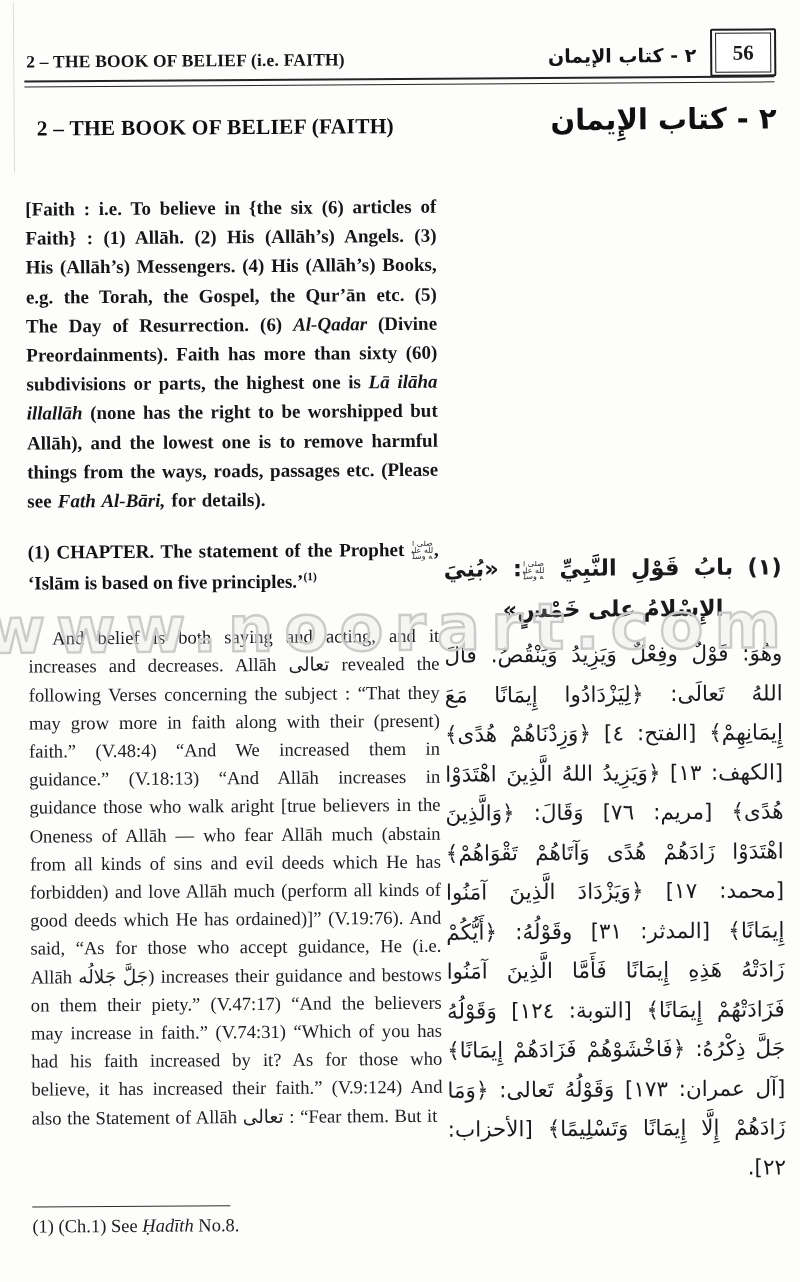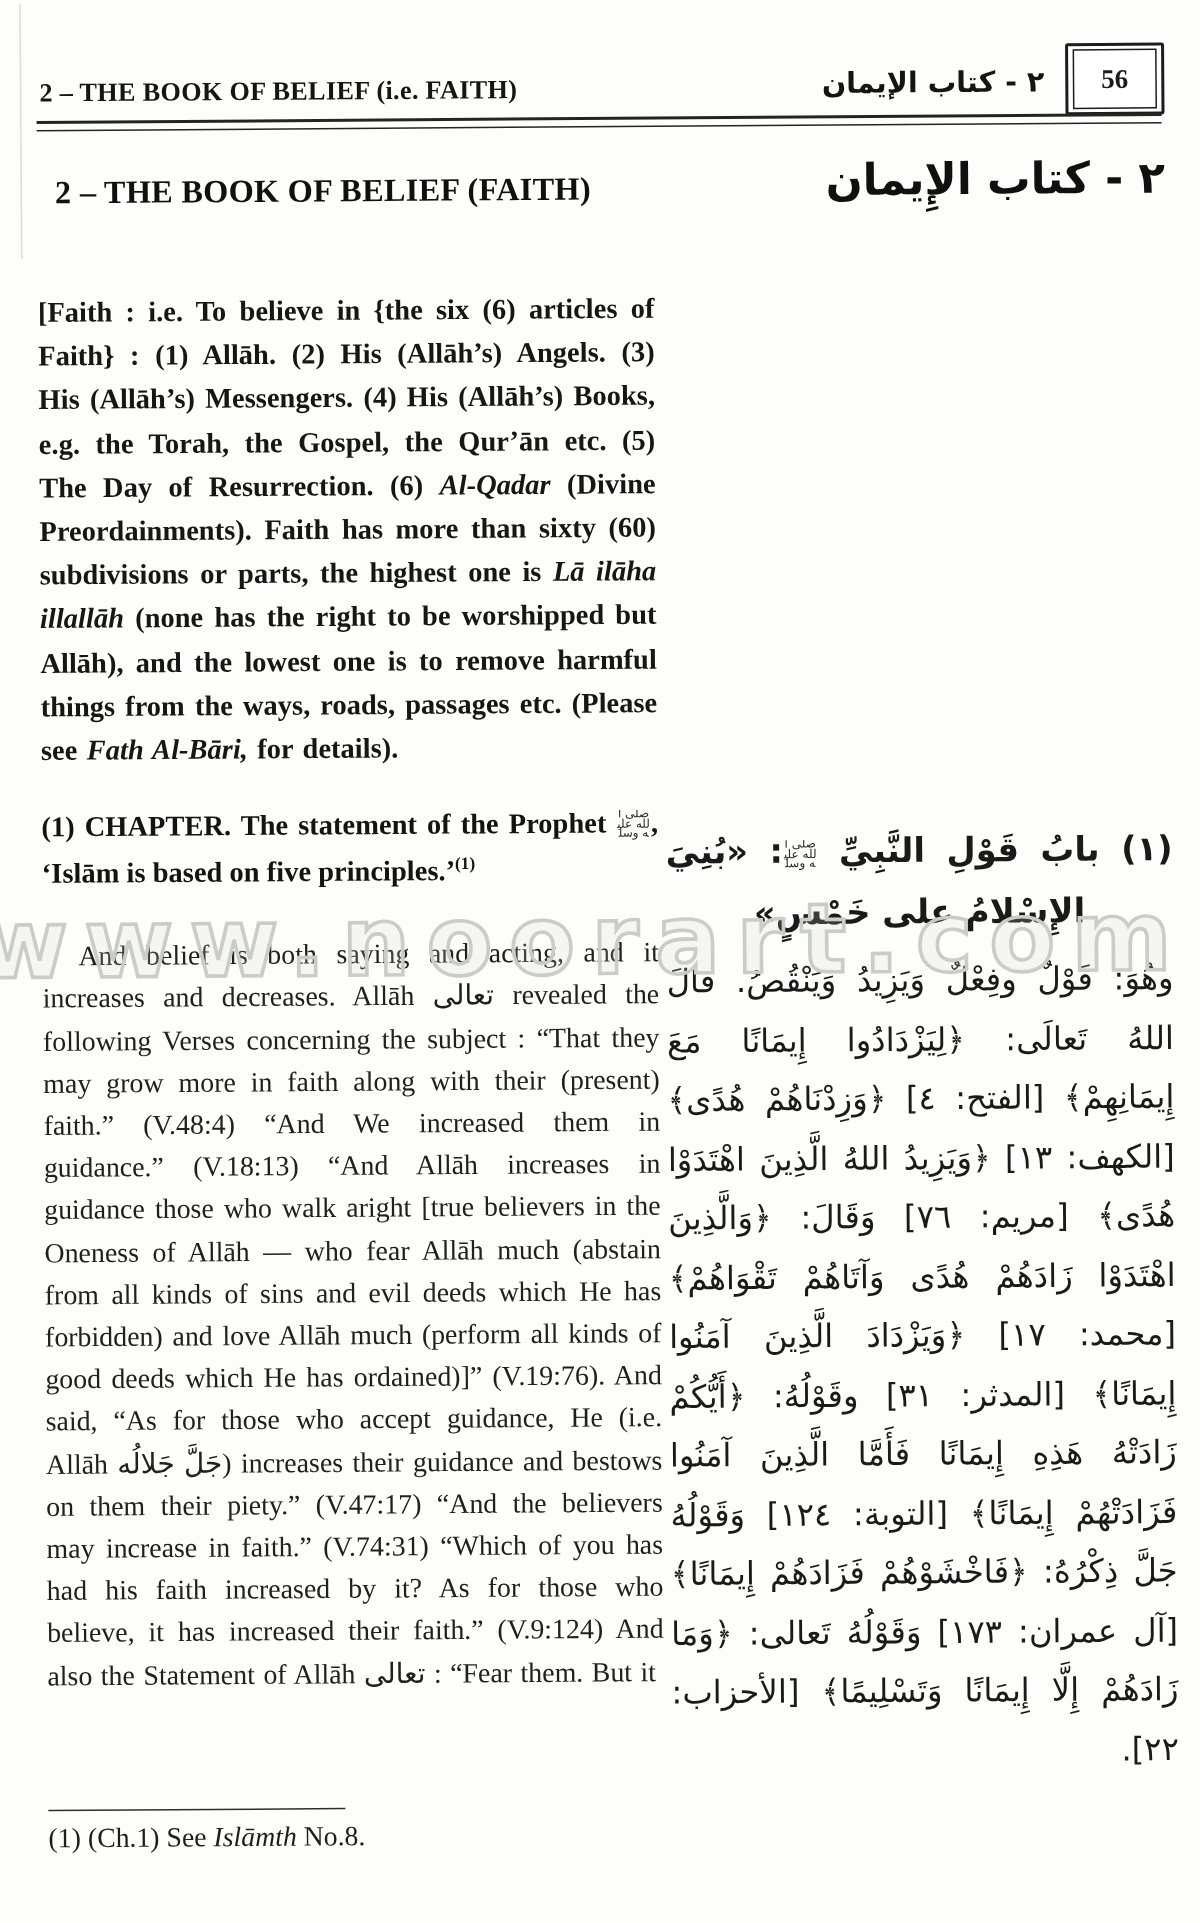--- a/index.html
+++ b/index.html
@@ -33,21 +33,21 @@
     font-weight:bold;font-size:19px;color:#141414;padding-top:4px;
   }
   .pagebox{
     width:56px;height:38px;border:2.2px solid #1c1c1c;border-radius:2px;
     display:flex;align-items:center;justify-content:center;padding:3px;
     background:#fff;
   }
   .pagebox-inner{
     width:100%;height:100%;border:1.6px solid #1c1c1c;
     display:flex;align-items:center;justify-content:center;
-    font-weight:bold;font-size:18px;font-family:"Liberation Serif",serif;
+    font-weight:bold;font-size:21px;font-family:"Liberation Serif",serif;
   }
   .rule{
     position:absolute;top:78px;left:28px;right:22px;height:4px;
     border-top:2.6px solid #242424;border-bottom:1.6px solid #242424;
   }
   
   .title-row{
     position:absolute;top:104px;left:40px;right:20px;
     display:flex;justify-content:space-between;align-items:flex-start;
   }
@@ -142,21 +142,21 @@
   <div class="col-en">
     <p class="intro"><span>[Faith : i.e. To believe in {the six (6) articles of Faith} : (1) Allāh. (2) His (Allāh’s) Angels. (3) His (Allāh’s) Messengers. (4) His (Allāh’s) Books, e.g. the Torah, the Gospel, the Qur’ān etc. (5) The Day of Resurrection. (6) </span><span class="it">Al-Qadar</span><span> (Divine Preordainments). Faith has more than sixty (60) subdivisions or parts, the highest one is </span><span class="it">Lā ilāha illallāh</span><span> (none has the right to be worshipped but Allāh), and the lowest one is to remove harmful things from the ways, roads, passages etc. (Please see </span><span class="it">Fath Al-Bāri,</span><span> for details).</span></p>
 
     <p class="chapter-en"><span>(1) CHAPTER. The statement of the Prophet</span> <span class="saw">صلى الله عليه وسلم</span><span>, ‘Islām is based on five principles.’</span><sup>(1)</sup></p>
 
     <p class="body-en">And belief is both saying and acting, and it increases and decreases. Allāh تعالى revealed the following Verses concerning the subject : “That they may grow more in faith along with their (present) faith.” (V.48:4) “And We increased them in guidance.” (V.18:13) “And Allāh increases in guidance those who walk aright [true believers in the Oneness of Allāh — who fear Allāh much (abstain from all kinds of sins and evil deeds which He has forbidden) and love Allāh much (perform all kinds of good deeds which He has ordained)]” (V.19:76). And said, “As for those who accept guidance, He (i.e. Allāh جَلَّ جَلالُه) increases their guidance and bestows on them their piety.” (V.47:17) “And the believers may increase in faith.” (V.74:31) “Which of you has had his faith increased by it? As for those who believe, it has increased their faith.” (V.9:124) And also the Statement of Allāh تعالى : “Fear them. But it</p>
   </div>
 
   <div class="footnote">
     <div class="footnote-rule"></div>
-    <p class="footnote-text"><span>(1) (Ch.1) See </span><span class="it">Islām</span><span class="it u">th</span><span> No.8.</span></p>
+    <p class="footnote-text"><span>(1) (Ch.1) See </span><span class="it">Ḥadī</span><span class="it u">th</span><span> No.8.</span></p>
   </div>
 
   <div class="col-ar">
     <p class="chapter-ar"><span>(١) بابُ قَوْلِ النَّبِيِّ</span> <span class="saw">صلى الله عليه وسلم</span><span>: «بُنِيَ</span></p>
     <p class="chapter-ar2">الإِسْلامُ على خَمْسٍ»</p>
     <p class="body-ar">وهُوَ: قَوْلٌ وفِعْلٌ وَيَزِيدُ وَيَنْقُصُ. قالَ اللهُ تَعالَى: ﴿لِيَزْدَادُوا إِيمَانًا مَعَ إِيمَانِهِمْ﴾ [الفتح: ٤] ﴿وَزِدْنَاهُمْ هُدًى﴾ [الكهف: ١٣] ﴿وَيَزِيدُ اللهُ الَّذِينَ اهْتَدَوْا هُدًى﴾ [مريم: ٧٦] وَقَالَ: ﴿وَالَّذِينَ اهْتَدَوْا زَادَهُمْ هُدًى وَآتَاهُمْ تَقْوَاهُمْ﴾ [محمد: ١٧] ﴿وَيَزْدَادَ الَّذِينَ آمَنُوا إِيمَانًا﴾ [المدثر: ٣١] وقَوْلُهُ: ﴿أَيُّكُمْ زَادَتْهُ هَذِهِ إِيمَانًا فَأَمَّا الَّذِينَ آمَنُوا فَزَادَتْهُمْ إِيمَانًا﴾ [التوبة: ١٢٤] وَقَوْلُهُ جَلَّ ذِكْرُهُ: ﴿فَاخْشَوْهُمْ فَزَادَهُمْ إِيمَانًا﴾ [آل عمران: ١٧٣] وَقَوْلُهُ تَعالى: ﴿وَمَا زَادَهُمْ إِلَّا إِيمَانًا وَتَسْلِيمًا﴾ [الأحزاب: ٢٢].</p>
   </div>
 
   <div class="watermark">www.noorart.com</div>
 </div>

